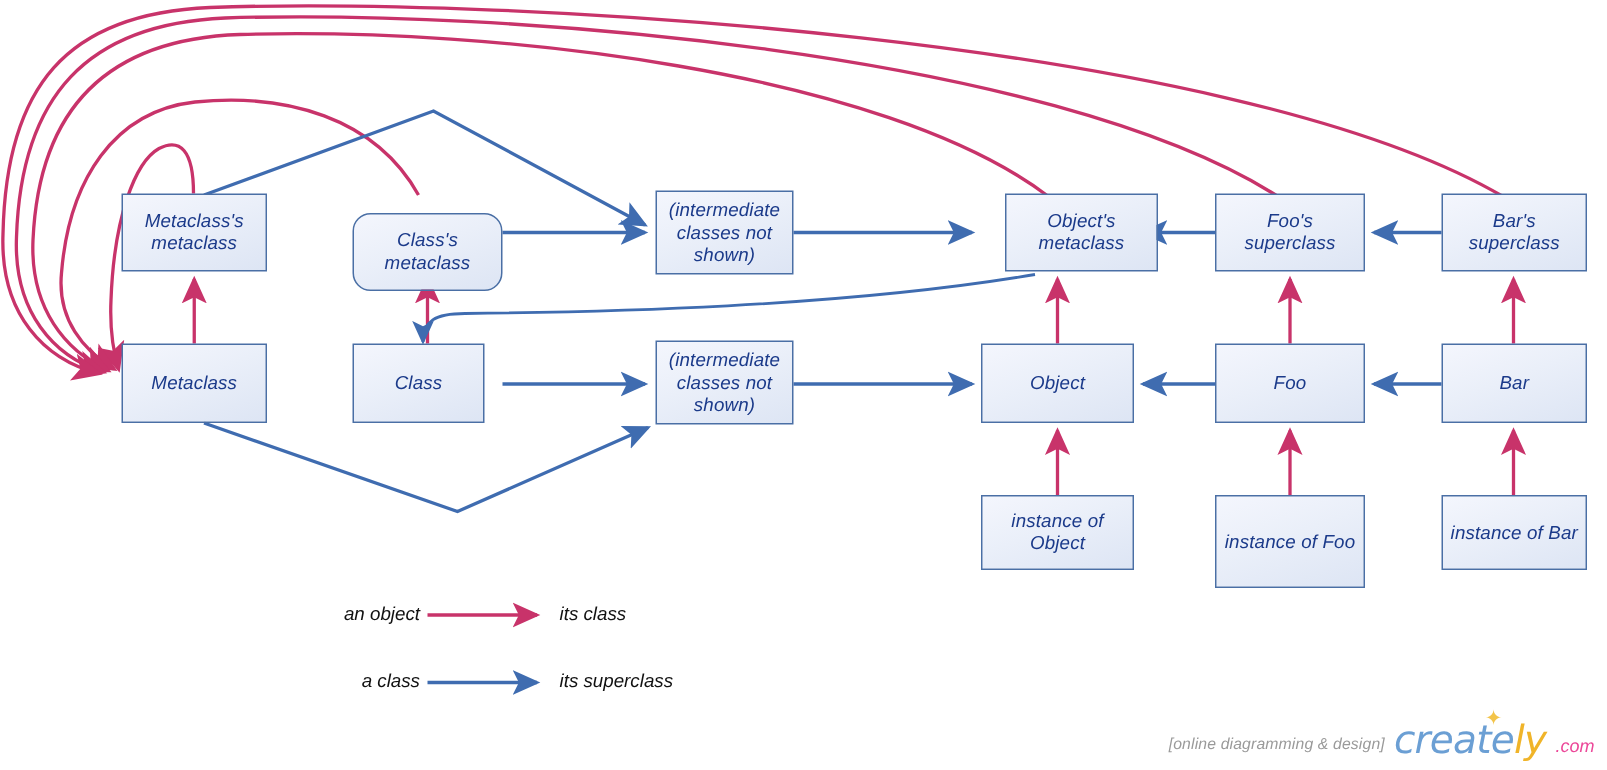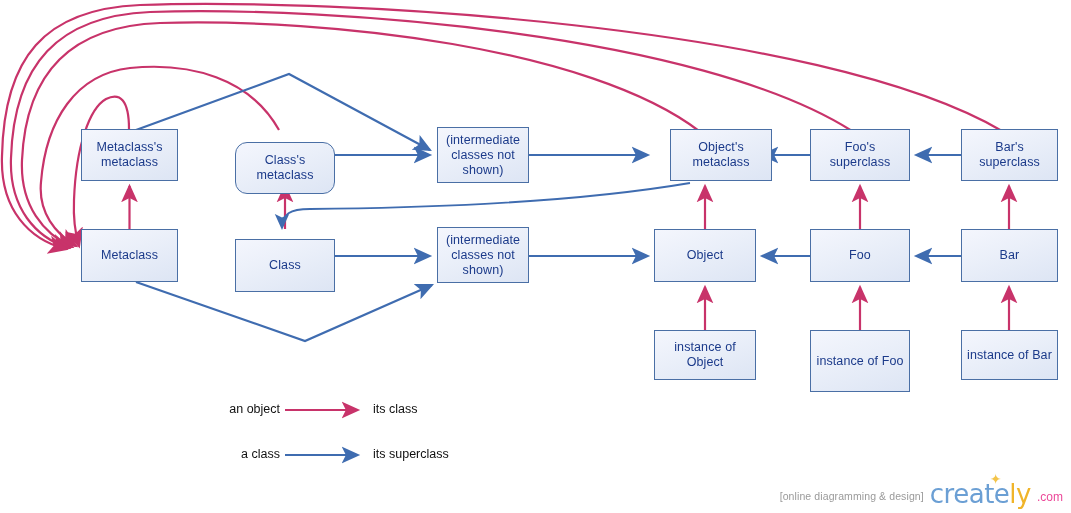--- a/index.html
+++ b/index.html
@@ -12,20 +12,21 @@
     height: 513px;
     position: relative;
     overflow: hidden;
     font-family: "Liberation Sans", sans-serif;
   }
   #canvas-root {
     position: absolute;
     left: 0; top: 0;
     width: 1071px;
     height: 513px;
+    font-style: italic;
   }
   #edges {
     position: absolute;
     left: 0; top: 0;
     width: 1071px;
     height: 513px;
     pointer-events: none;
   }
   .node {
     position: absolute;
@@ -174,21 +175,21 @@
   </div>
   <div class="node" style="left: 810px; top: 129px; width: 100px; height: 52px;">
     <span>Foo's superclass</span>
   </div>
   <div class="node" style="left: 961px; top: 129px; width: 97px; height: 52px;">
     <span>Bar's superclass</span>
   </div>
   <div class="node" style="left: 81px; top: 229px; width: 97px; height: 53px;">
     <span>Metaclass</span>
   </div>
-  <div class="node" style="left: 235px; top: 239px; width: 100px; height: 53px;">
+  <div class="node" style="left: 235px; top: 229px; width: 88px; height: 53px;">
     <span>Class</span>
   </div>
   <div class="node" style="left: 437px; top: 227px; width: 92px; height: 56px;">
     <span>(intermediate
 classes not
 shown)</span>
   </div>
   <div class="node" style="left: 654px; top: 229px; width: 102px; height: 53px;">
     <span>Object</span>
   </div>

